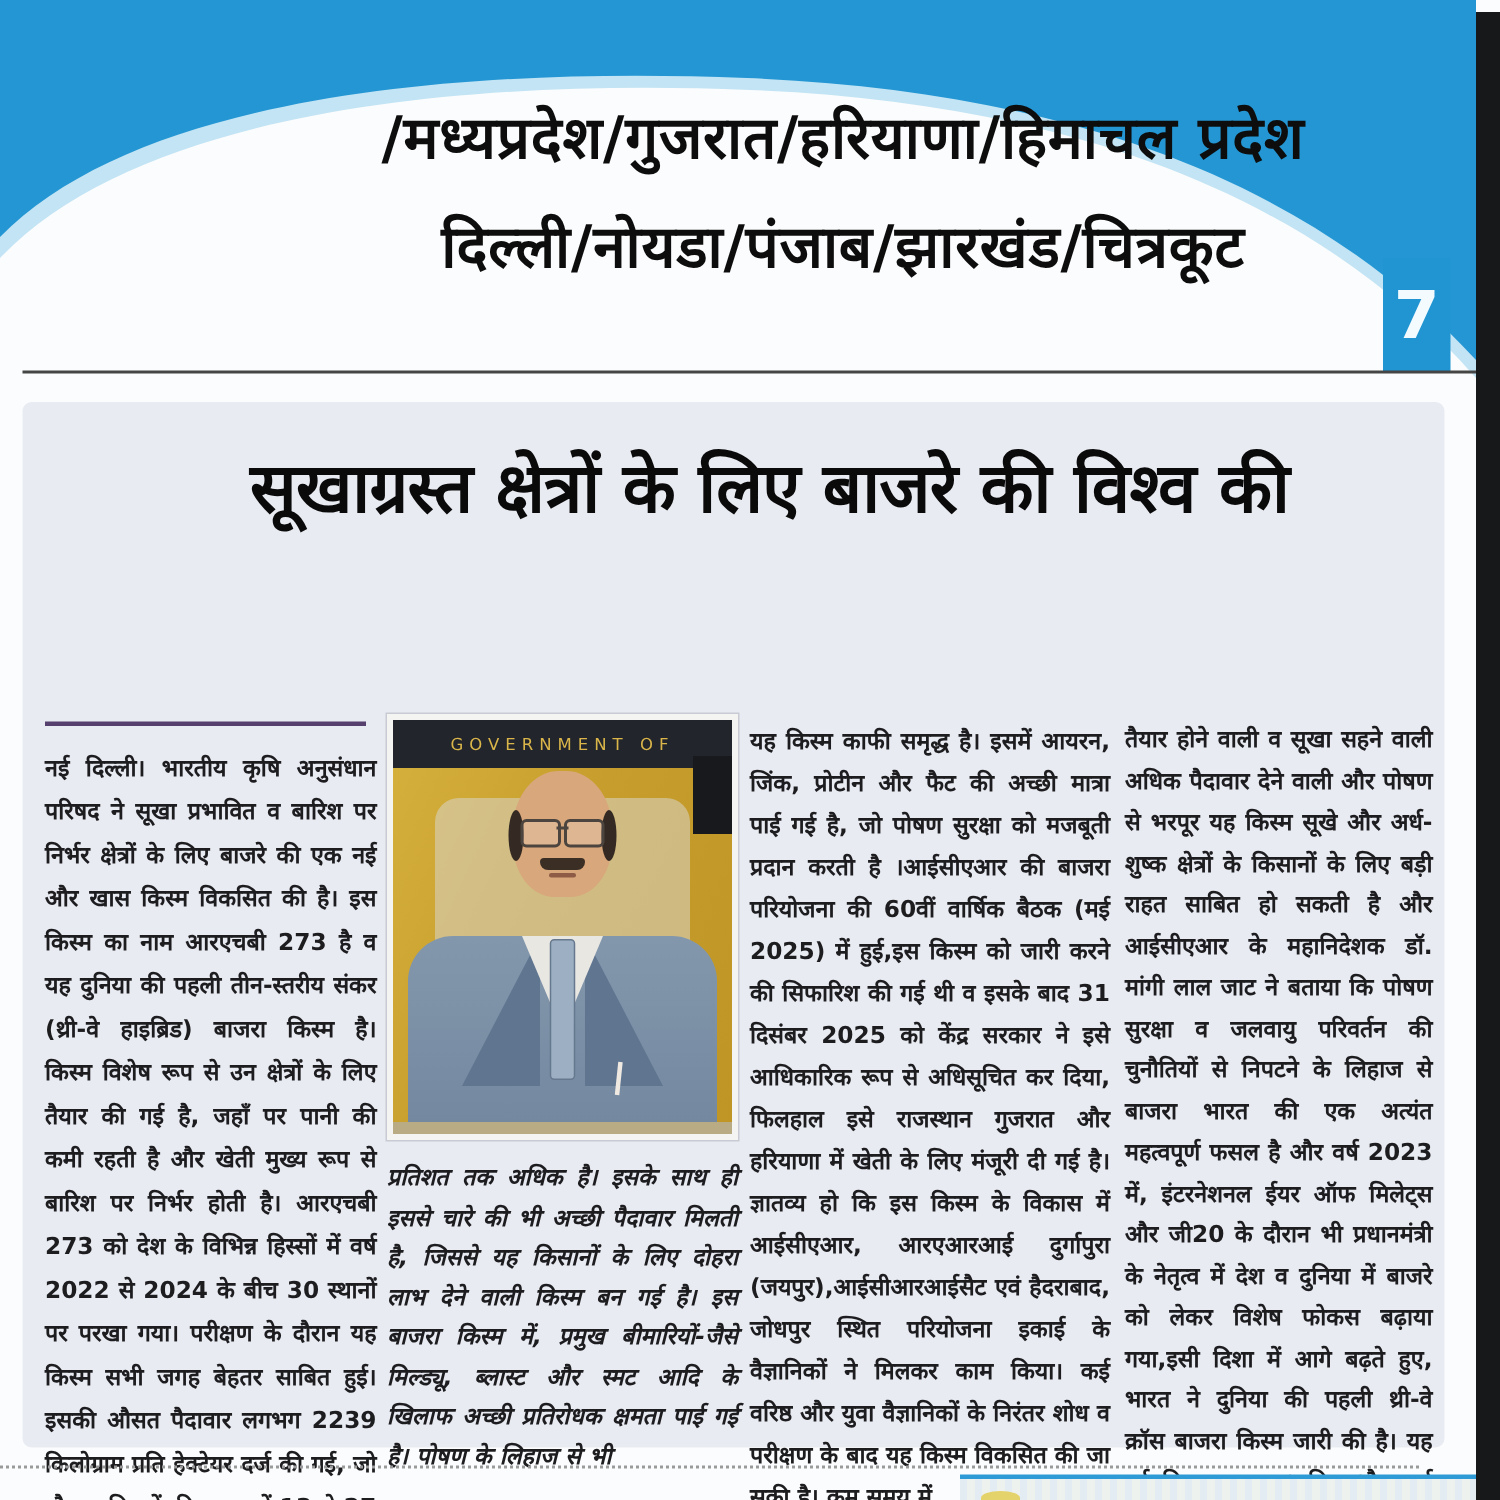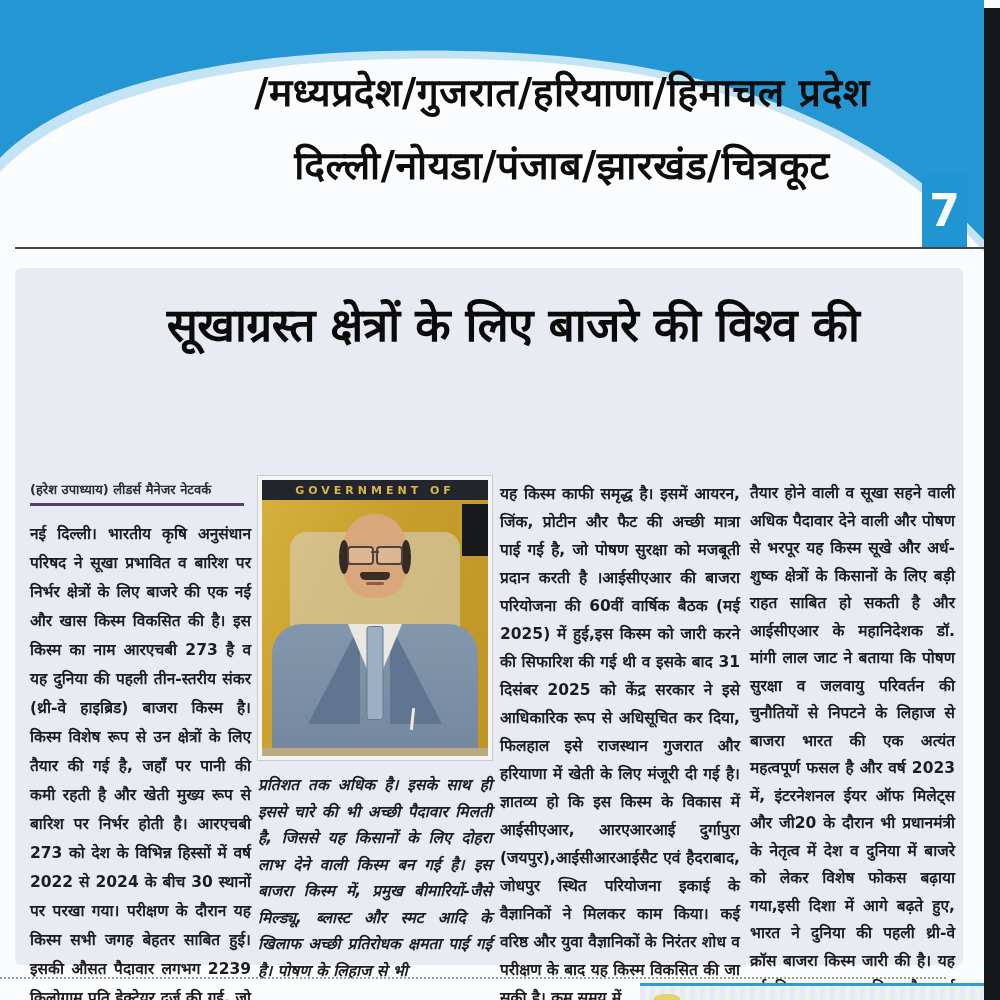--- a/index.html
+++ b/index.html
@@ -55,22 +55,22 @@
   .col2 .body-text{margin-top:12px;line-height:26.5px;font-style:italic;}
   .col3 .body-text{line-height:28px;}
   .col4 .body-text{line-height:27.5px;}
   
   .photo{
     position:relative;width:226px;height:276px;border:4px solid #f4f4f2;
     background:linear-gradient(115deg,#d6b13c 0%,#c79e2d 45%,#bf9526 100%);
     box-shadow:0 0 0 1px #c9cbd4;overflow:hidden;
   }
   .ph-top{
-    position:absolute;left:0;top:0;width:100%;height:20px;background:#22252b;
-    color:#d9b54a;font-size:11px;font-weight:700;letter-spacing:4px;
+    position:absolute;left:0;top:0;width:100%;height:32px;background:#22252b;
+    color:#d9b54a;font-size:11px;font-weight:400;letter-spacing:4px;
     display:flex;align-items:center;justify-content:center;overflow:hidden;white-space:nowrap;
   }
   .ph-dark-corner{position:absolute;right:0;top:24px;width:26px;height:52px;background:#17191d;}
   .ph-chair{position:absolute;left:50%;top:52px;transform:translateX(-50%);width:170px;height:130px;background:#d9d5ca;border-radius:16px;opacity:.55;}
   .ph-torso{
     position:absolute;left:50%;bottom:0;transform:translateX(-50%);
     width:206px;height:132px;background:linear-gradient(180deg,#8397ac,#73889f);
     border-radius:30px 30px 0 0;
   }
   .ph-lapel-l,.ph-lapel-r{position:absolute;top:0;width:52px;height:100px;background:#5f7590;}
@@ -130,21 +130,20 @@
   <div class="header-rule"></div>
   <div class="right-bar"></div>
 
   <div class="article">
 
     <div class="headline">
       <div>सूखाग्रस्त क्षेत्रों के लिए बाजरे की विश्व की</div>
     </div>
 
     <div class="col col1">
-      <div class="byline">(हरेश उपाध्याय) लीडर्स मैनेजर नेटवर्क</div>
       <div class="byline-rule"></div>
       <p class="body-text">नई दिल्ली। भारतीय कृषि अनुसंधान परिषद ने सूखा प्रभावित व बारिश पर निर्भर क्षेत्रों के लिए बाजरे की एक नई और खास किस्म विकसित की है। इस किस्म का नाम आरएचबी 273 है व यह दुनिया की पहली तीन-स्तरीय संकर (थ्री-वे हाइब्रिड) बाजरा किस्म है। किस्म विशेष रूप से उन क्षेत्रों के लिए तैयार की गई है, जहाँ पर पानी की कमी रहती है और खेती मुख्य रूप से बारिश पर निर्भर होती है। आरएचबी 273 को देश के विभिन्न हिस्सों में वर्ष 2022 से 2024 के बीच 30 स्थानों पर परखा गया। परीक्षण के दौरान यह किस्म सभी जगह बेहतर साबित हुई। इसकी औसत पैदावार लगभग 2239 किलोग्राम प्रति हेक्टेयर दर्ज की गई, जो मौजूदा किस्मों की तुलना में 13 से 27</p>
     </div>
 
     <div class="col col2">
       <div class="photo">
         <div class="ph-top">
           <span>GOVERNMENT OF</span>
         </div>
         <div class="ph-chair"></div>

